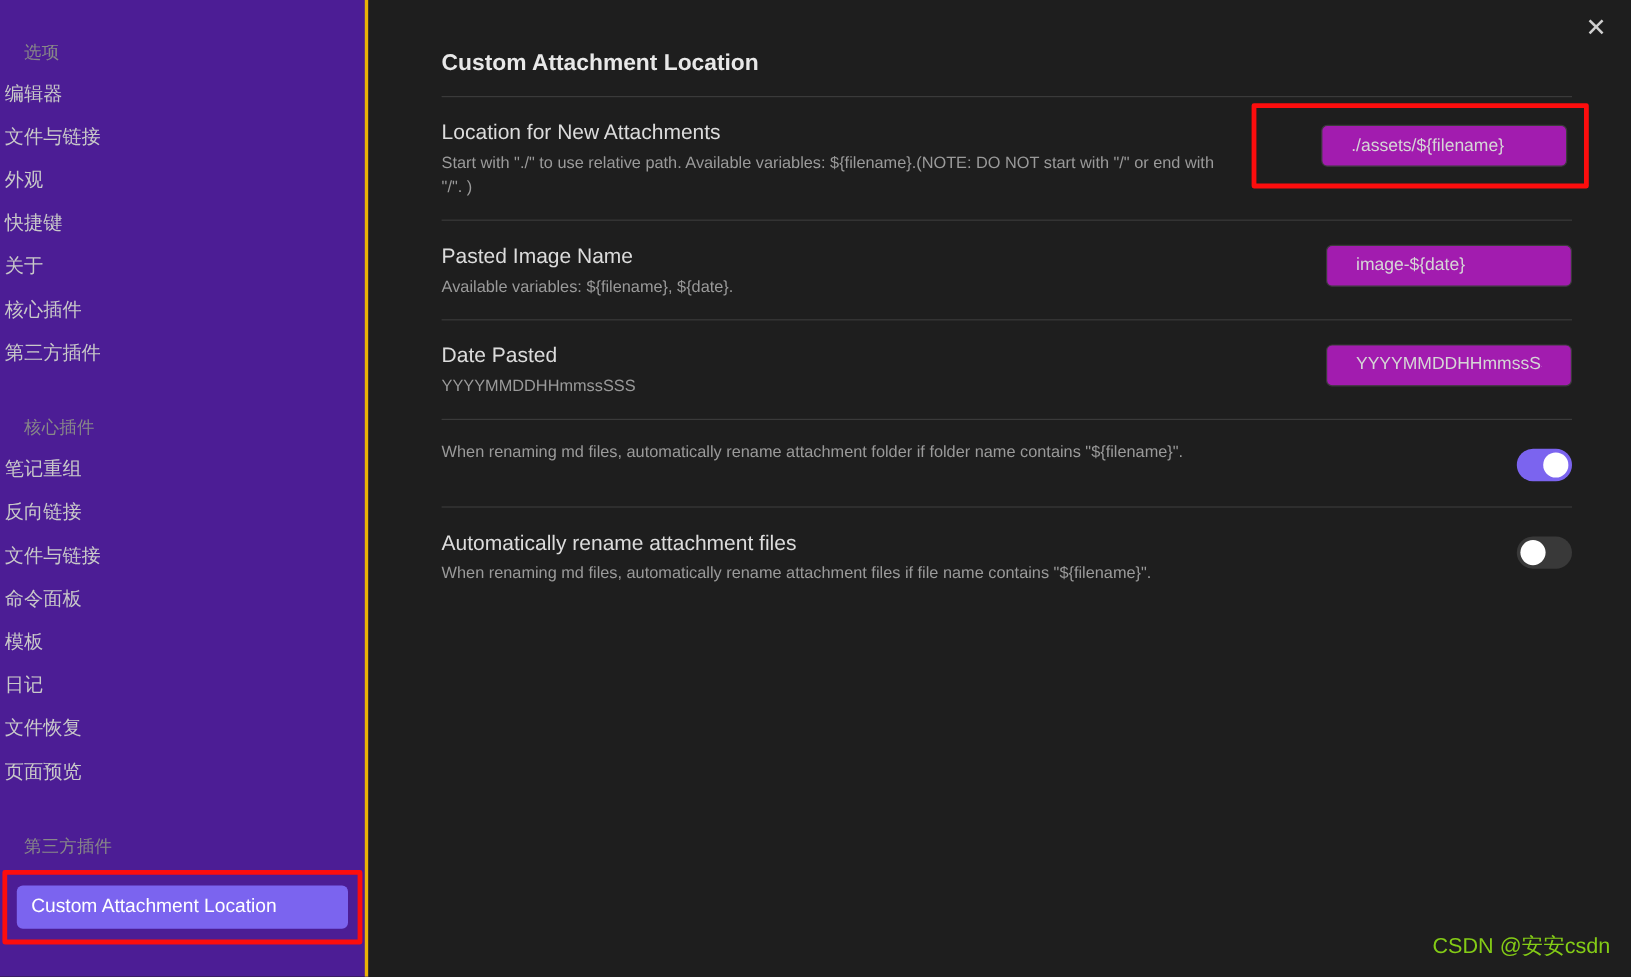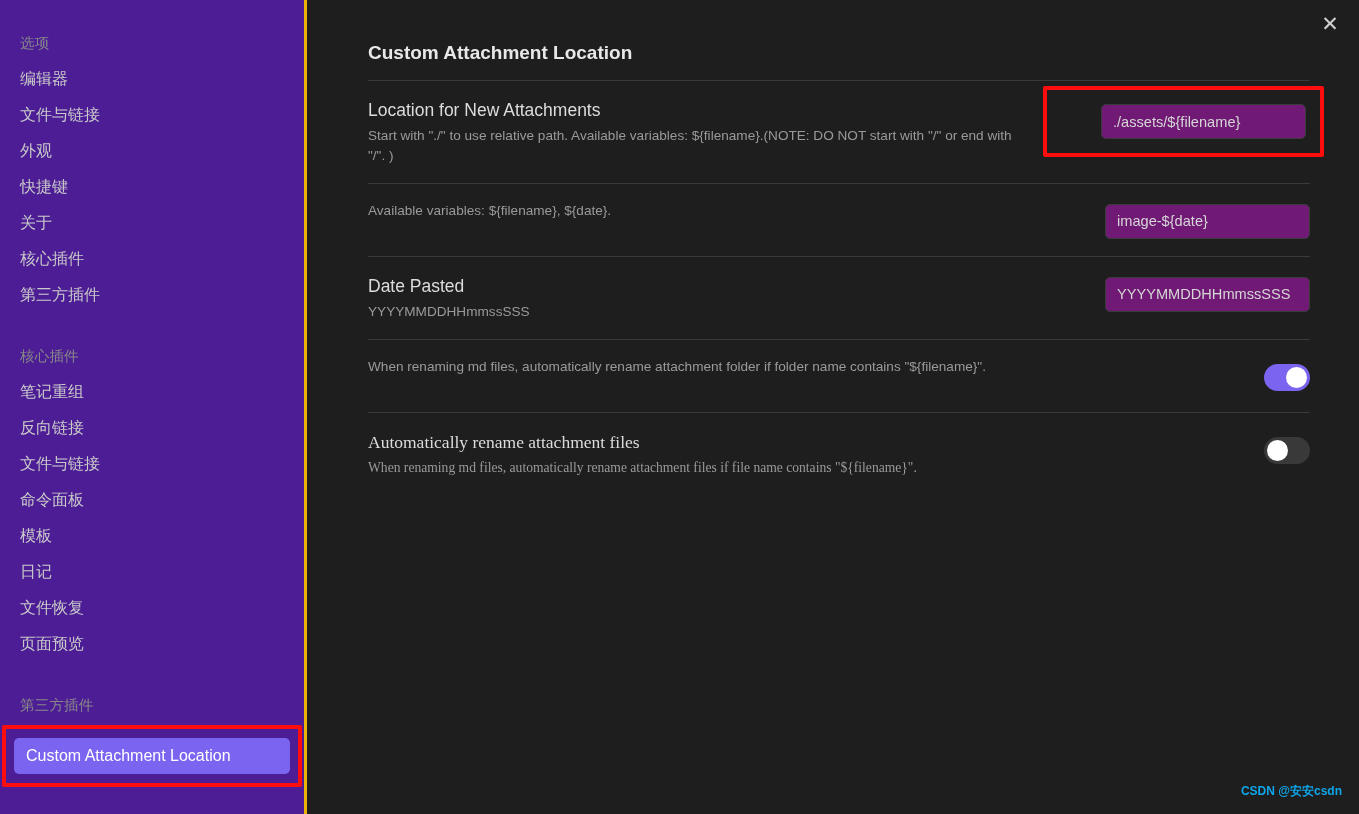--- a/index.html
+++ b/index.html
@@ -34,21 +34,21 @@
   .side-head {
     font-size: 14.5px;
     color: #888888;
     padding: 6px 20px 8px 20px;
     letter-spacing: .2px;
   }
 
   .side-item {
     font-size: 16px;
     color: #c9c9c9;
-    padding: 6px 20px;
+    padding: 6px 4px;
     line-height: 24px;
     cursor: pointer;
     white-space: nowrap;
   }
 
   .side-gap { height: 28px; }
 
   
   .side-item-wrap {
     position: relative;
@@ -105,21 +105,21 @@
 
   .setting-row {
     display: flex;
     align-items: flex-start;
     justify-content: space-between;
     width: 942px;
     padding: 17px 0 17px 0;
     border-bottom: 1px solid #3a3a3a;
     gap: 28px;
   }
-  .setting-row.no-rule { border-bottom: none; font-family: Liberation Serif, serif; }
+  .setting-row.no-rule { border-bottom: none; }
 
   .row-info { flex: 1 1 auto; min-width: 0; }
 
   .row-name {
     font-size: 17.5px;
     color: #dcdcdc;
     line-height: 25px;
     margin-bottom: 3px;
   }
   .row-desc {
@@ -133,27 +133,27 @@
     flex: 0 0 auto;
     display: flex;
     align-items: center;
     min-height: 38px;
     padding-top: 2px;
   }
 
   .text-input {
     width: 205px;
     height: 35px;
-    background: #701a75;
+    background: #a21caf;
     border: 1px solid #3b3b3b;
     border-radius: 5px;
     color: #d6d6d6;
     font-size: 14.6px;
     font-family: "Liberation Sans", "DejaVu Sans", sans-serif;
-    padding: 0 11px;
+    padding: 0 24px;
     outline: none;
     margin-left: 40px;
   }
 
   
   .anno-box {
     border: 4px solid #fd0d0d;
     border-radius: 2px;
     padding: 14px 14px;
     margin: -14px -14px;
@@ -179,24 +179,23 @@
   }
   .toggle.on  { background: #7b64ef; }
   .toggle.on .knob  { left: 22px; }
   .toggle.off { background: #393939; }
   .toggle.off .knob { left: 3px; }
 
   .watermark {
     position: absolute;
     right: 17px;
     bottom: 14px;
-    font-size: 12px;
-    color: #0ea5e9;
+    font-size: 18px;
+    color: #84cc16;
     user-select: none;
-    font-weight: bold;
   }
 </style>
 </head>
 <body>
 
 <div class="modal">
 
   <nav class="sidebar">
 
     <div class="side-head">选项</div>
@@ -241,20 +240,21 @@
       </div>
       <div class="row-control">
         <div class="anno-box">
           <input class="text-input" type="text" value="./assets/${filename}" style="">
         </div>
       </div>
     </div>
 
     <div class="setting-row">
       <div class="row-info">
+        <div class="row-name">Pasted Image Name</div>
         <div class="row-desc">Available variables: ${filename}, ${date}.</div>
       </div>
       <div class="row-control">
         <input class="text-input" type="text" value="image-${date}" style="">
       </div>
     </div>
 
     <div class="setting-row">
       <div class="row-info">
         <div class="row-name">Date Pasted</div>

